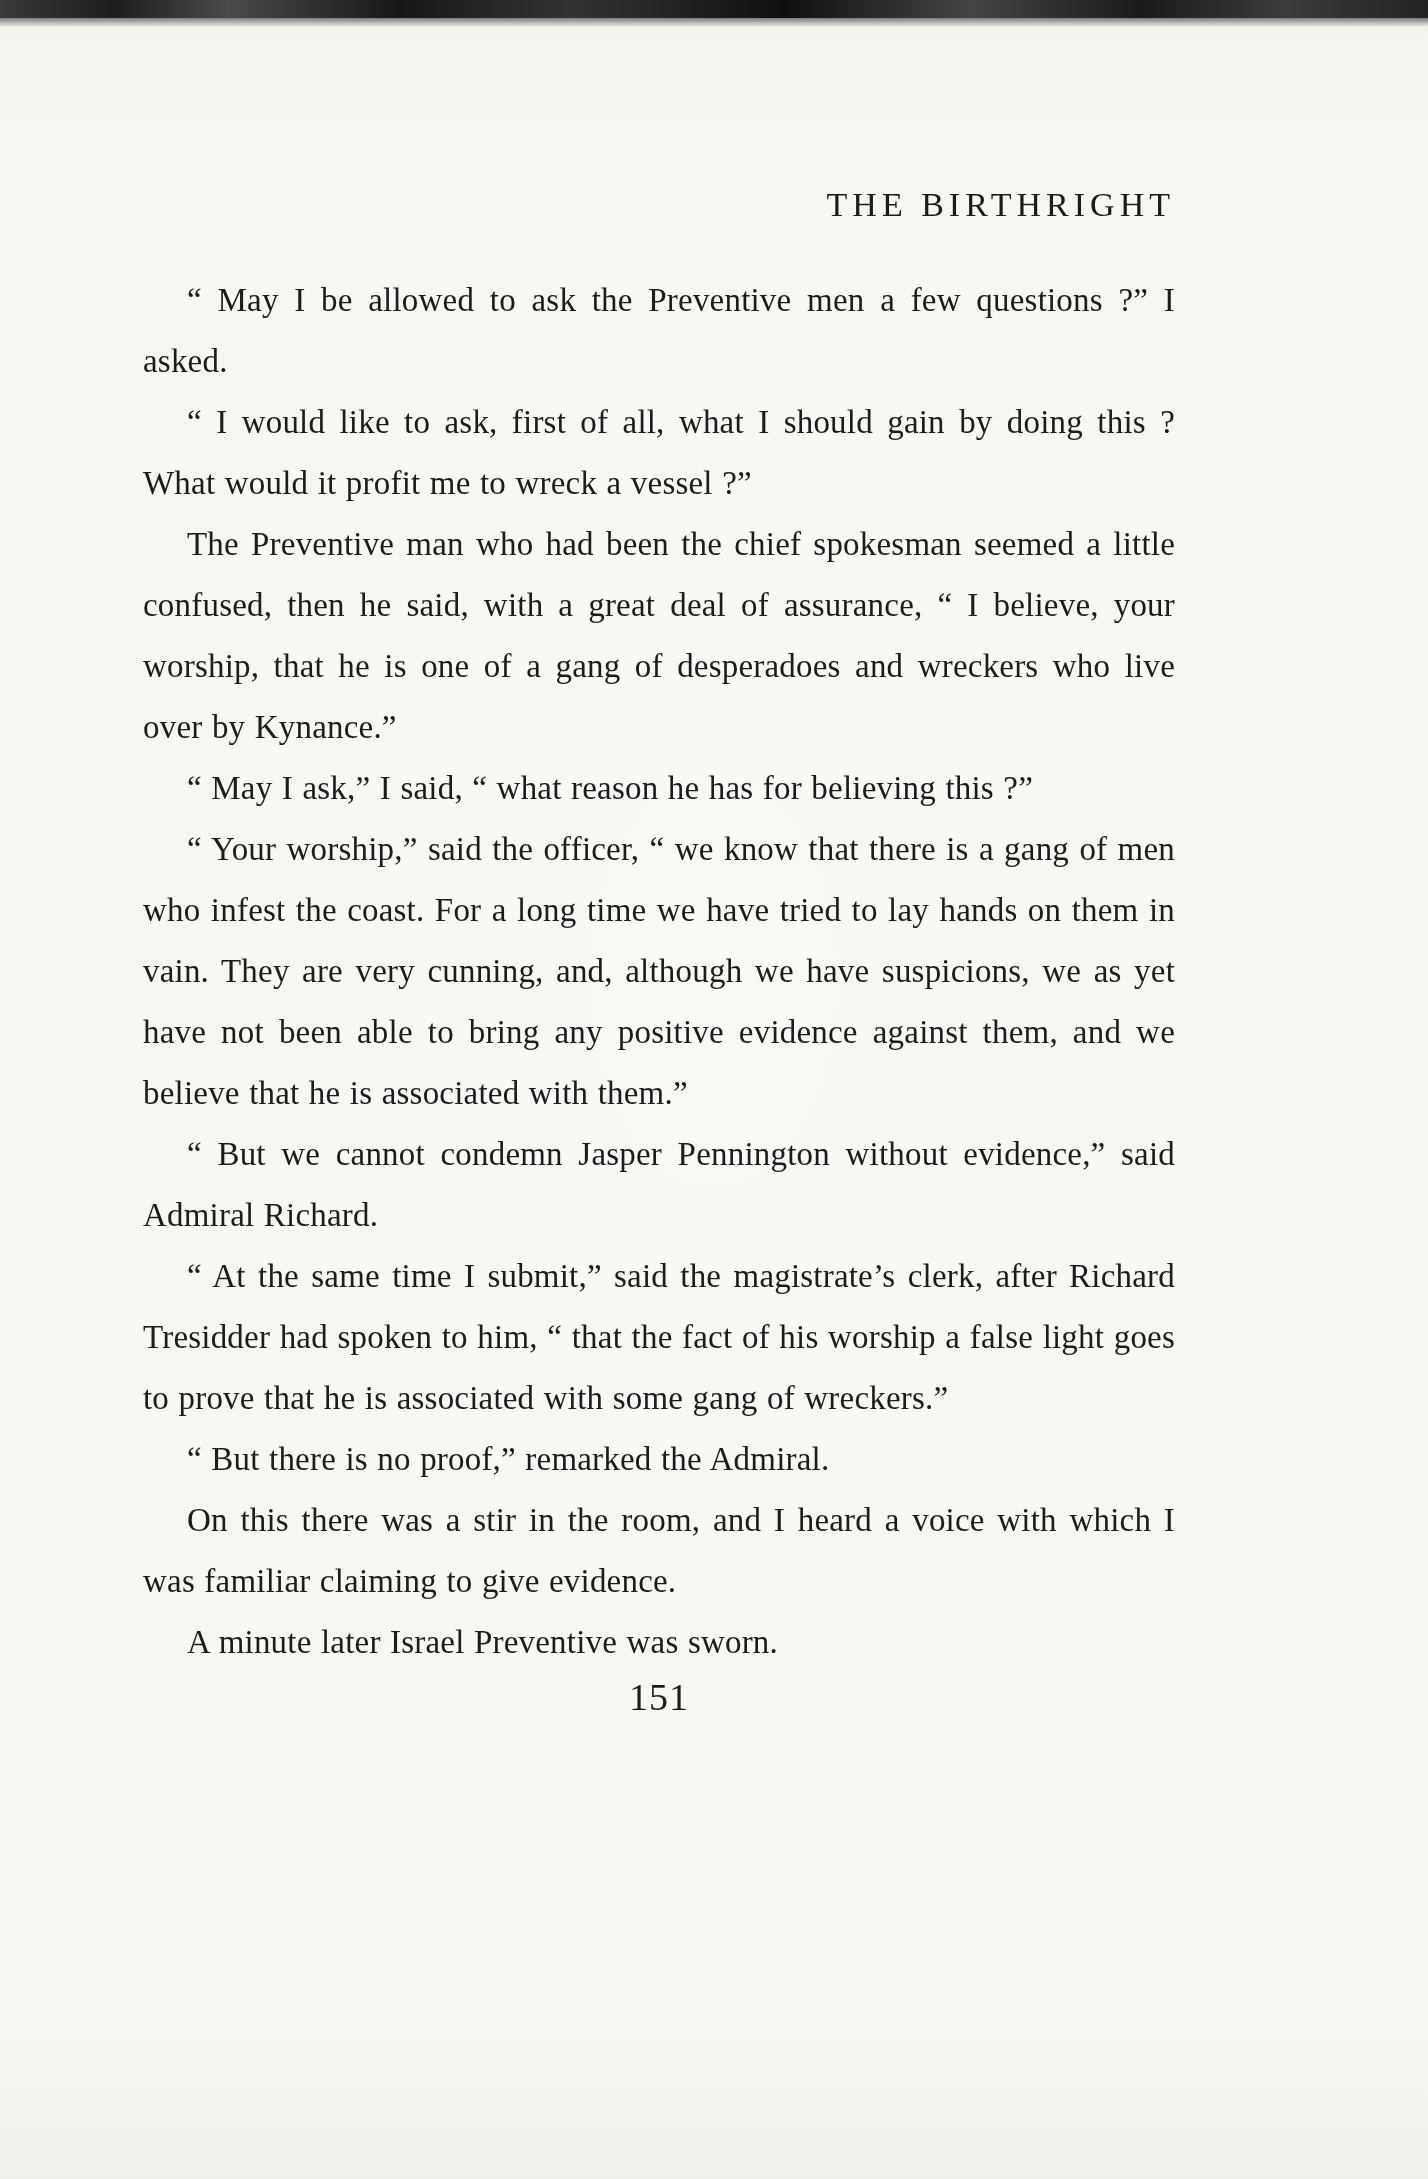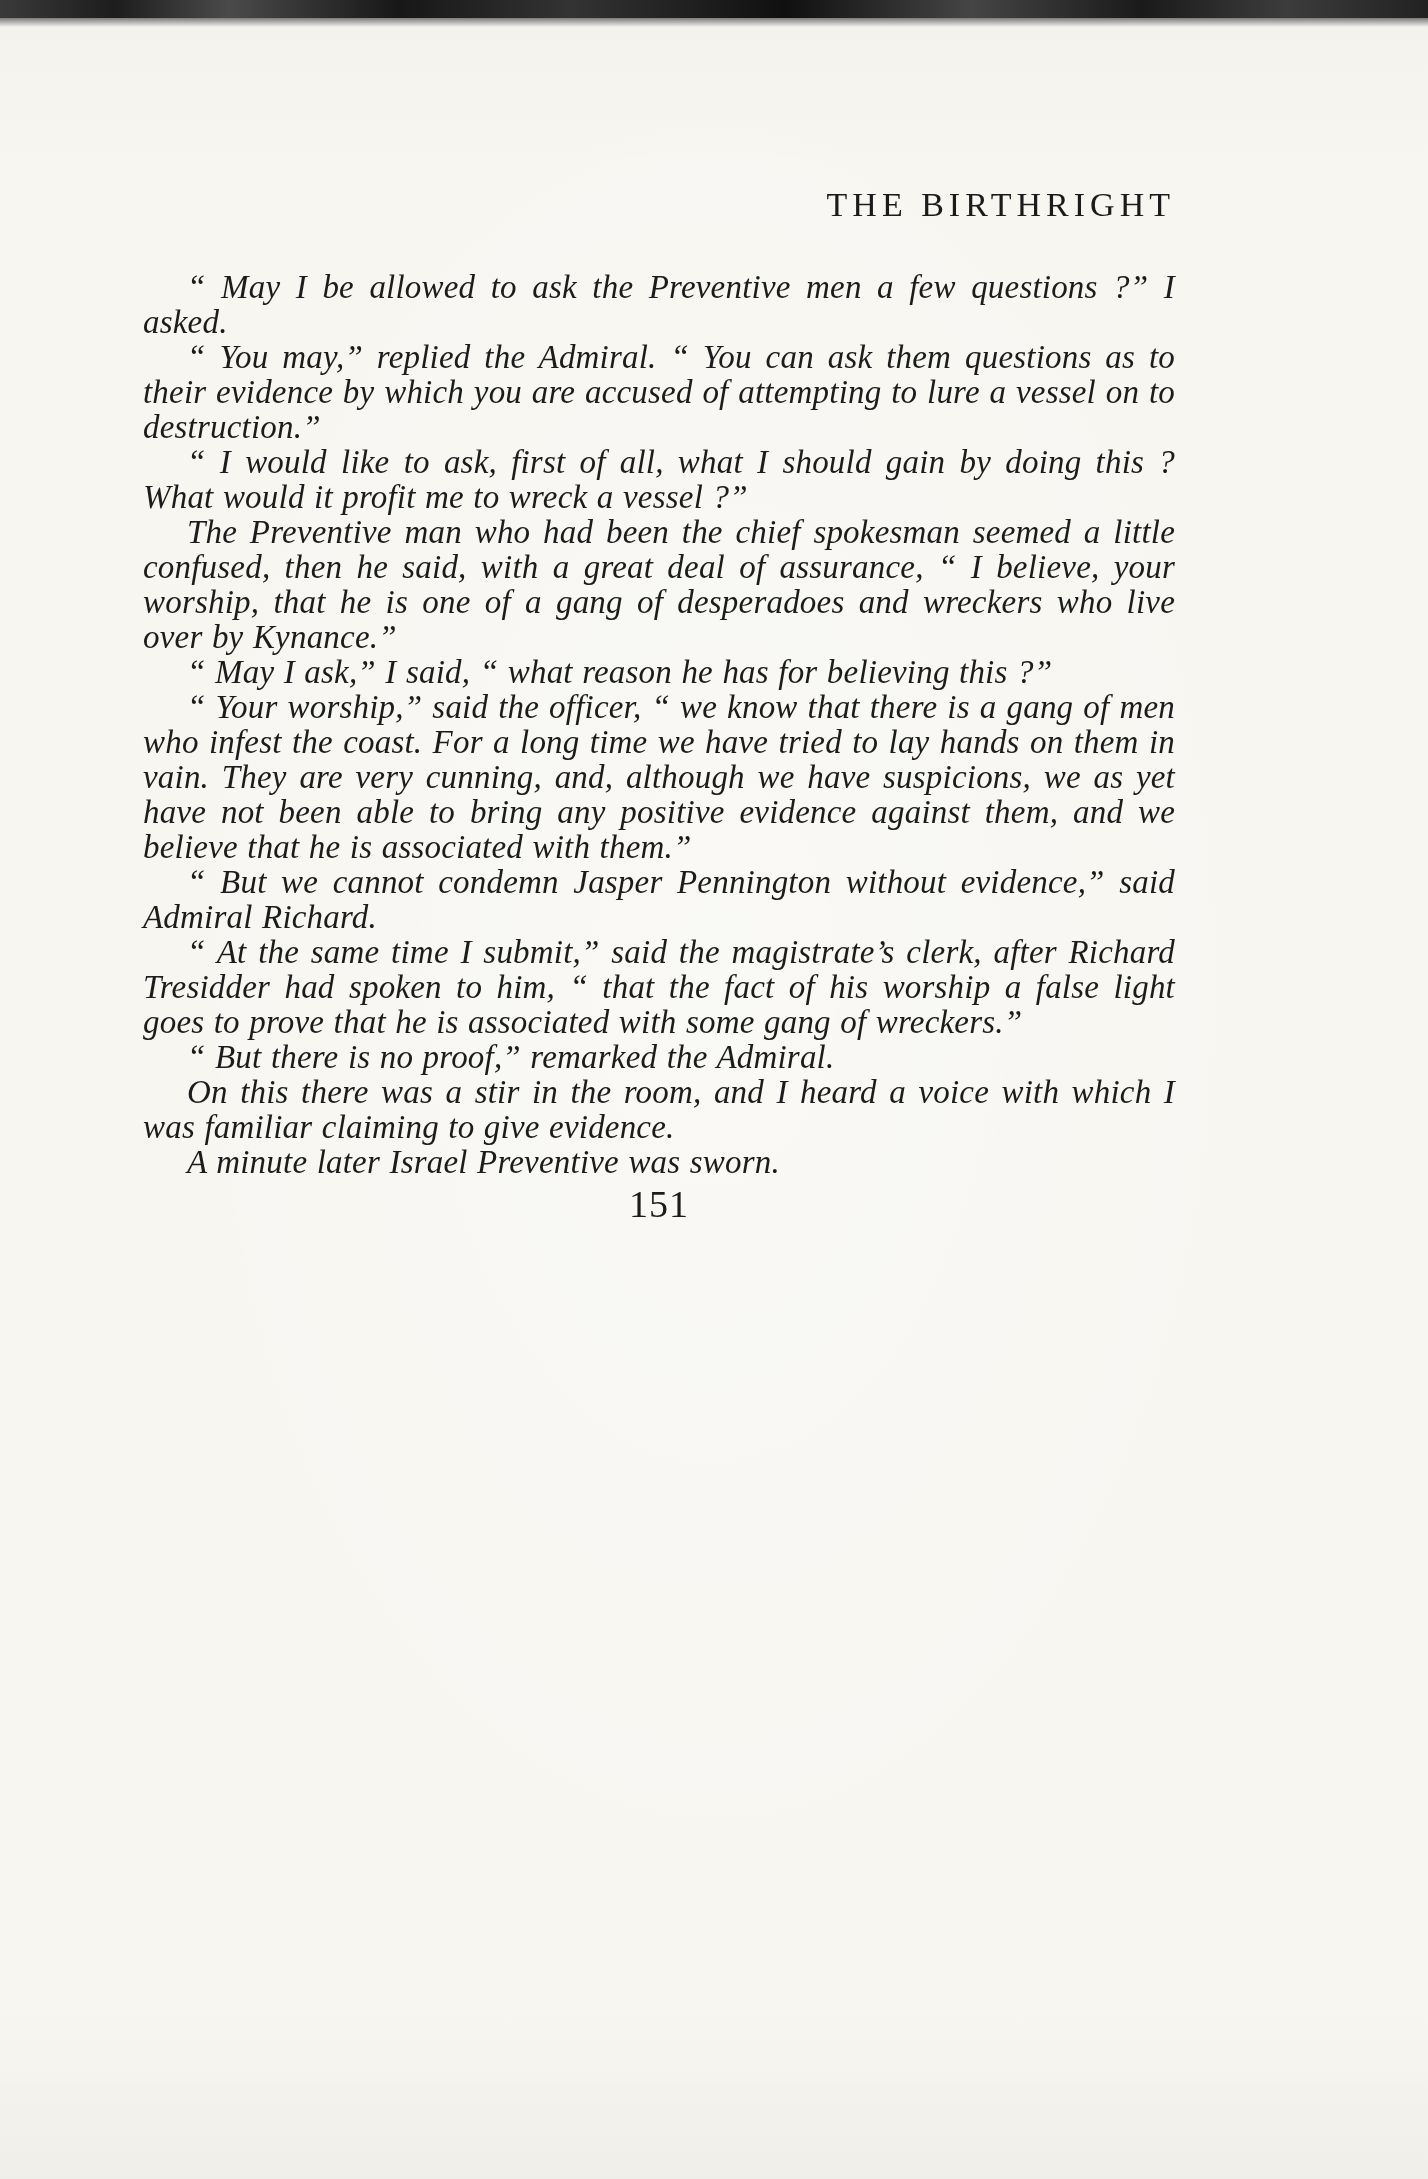--- a/index.html
+++ b/index.html
@@ -54,45 +54,43 @@
     margin: 186px 0 46px 0;
     font-size: 34px;
     font-weight: normal;
     letter-spacing: 5px;
     text-align: right;
     color: #1b1b1b;
   }
   .para {
     margin: 0;
     font-size: 33px;
-    line-height: 35px;
+    line-height: 61px;
     text-align: justify;
     text-indent: 44px;
     letter-spacing: 0.2px;
     word-spacing: 1px;
-    font-style: italic;
   }
   .page-number {
     margin-top: 2px;
     font-size: 38px;
     text-align: center;
     letter-spacing: 1px;
   }
 </style>
 </head>
 <body>
 
 <div class="paper"></div>
 <div class="scan-edge"></div>
 
 <div class="content">
   <h1 class="running-head">THE BIRTHRIGHT</h1>
 
   <p class="para">“ May I be allowed to ask the Preventive men a few questions ?” I asked.</p>
-  <p class="para">“ You may,” replied the Admiral.  “ You can ask them questions as to their evidence by which you are accused of attempting to lure a vessel on to destruction.”</p>
   <p class="para">“ I would like to ask, first of all, what I should gain by doing this ?  What would it profit me to wreck a vessel ?”</p>
   <p class="para">The Preventive man who had been the chief spokesman seemed a little confused, then he said, with a great deal of assurance, “ I believe, your worship, that he is one of a gang of desperadoes and wreckers who live over by Kynance.”</p>
   <p class="para">“ May I ask,” I said, “ what reason he has for believing this ?”</p>
   <p class="para">“ Your worship,” said the officer, “ we know that there is a gang of men who infest the coast.  For a long time we have tried to lay hands on them in vain.  They are very cunning, and, although we have suspicions, we as yet have not been able to bring any positive evidence against them, and we believe that he is associated with them.”</p>
   <p class="para">“ But we cannot condemn Jasper Pennington without evidence,” said Admiral Richard.</p>
   <p class="para">“ At the same time I submit,” said the magistrate’s clerk, after Richard Tresidder had spoken to him, “ that the fact of his worship a false light goes to prove that he is associated with some gang of wreckers.”</p>
   <p class="para">“ But there is no proof,” remarked the Admiral.</p>
   <p class="para">On this there was a stir in the room, and I heard a voice with which I was familiar claiming to give evidence.</p>
   <p class="para">A minute later Israel Preventive was sworn.</p>
 

